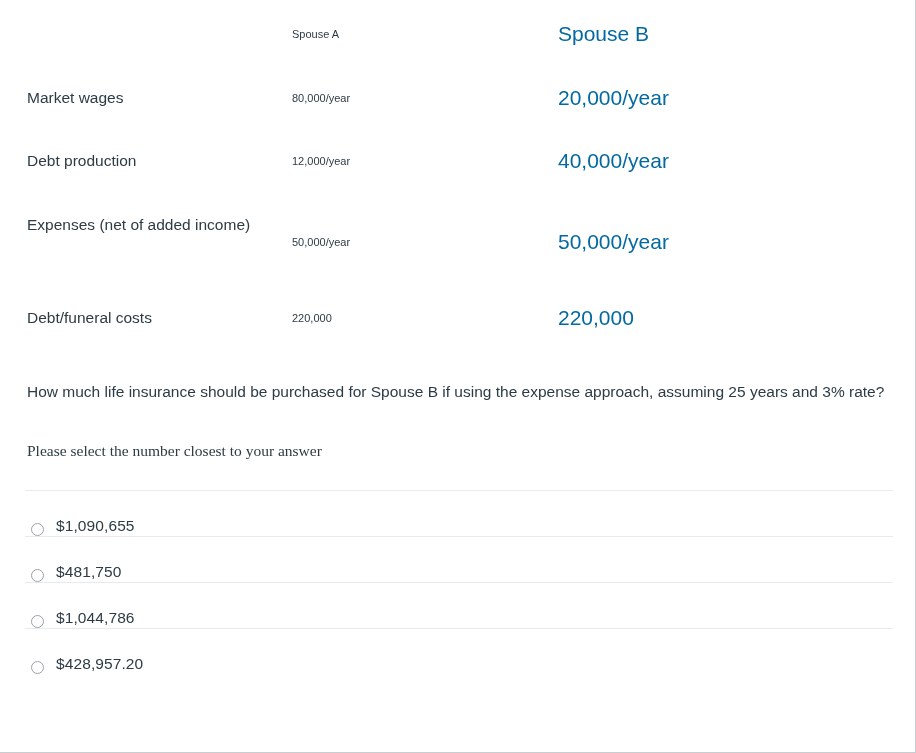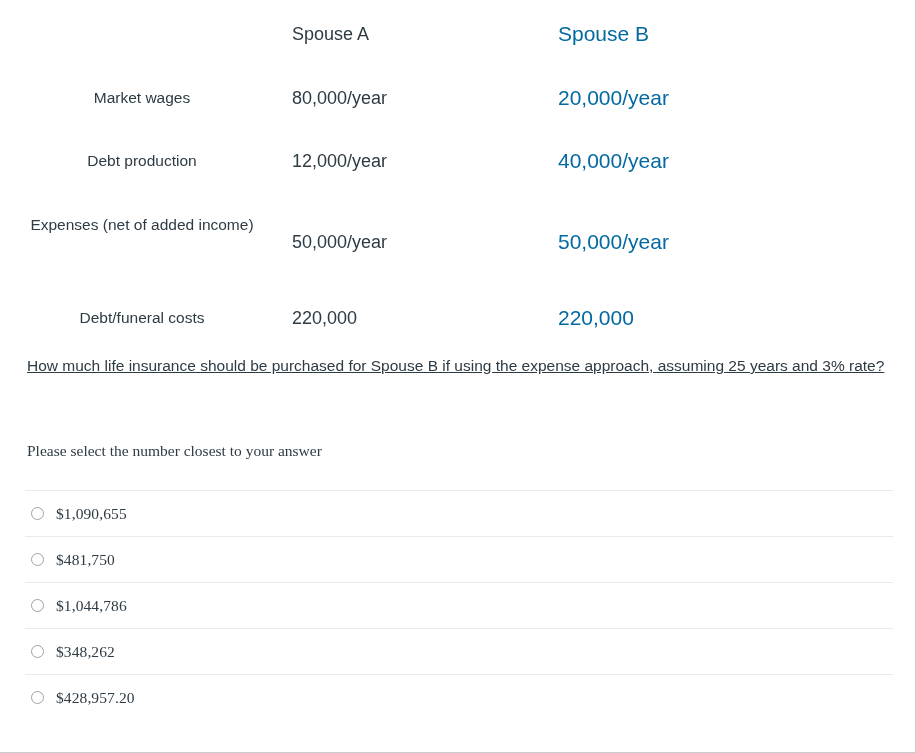--- a/index.html
+++ b/index.html
@@ -40,26 +40,25 @@
     left: 0;
     width: 908px;
   }
   .row .lbl {
     position: absolute;
     left: 27px;
     width: 230px;
     font-size: 15.5px;
     line-height: 28px;
     color: #2d3b45;
-    text-align: center;
   }
   .row .va {
     position: absolute;
     left: 292px;
-    font-size: 18px;
+    font-size: 11px;
     line-height: 28px;
     color: #2d3b45;
     white-space: nowrap;
   }
   .row .vb {
     position: absolute;
     left: 558px;
     font-size: 21px;
     line-height: 28px;
     color: #0369a1;
@@ -85,24 +84,23 @@
     position: absolute;
     left: 25px;
     top: 490px;
     width: 868px;
   }
   .answer-row {
     position: relative;
     height: 46px;
     border-top: 1px solid #e8eaec;
     display: flex;
-    align-items: center;
+    align-items: flex-end;
     box-sizing: border-box;
     background: transparent;
-    font-family: Liberation Serif, serif;
   }
   .answer-row:last-child {
     
   }
   .radio {
     width: 13px;
     height: 13px;
     min-width: 13px;
     border: 1.6px solid #9ba2a8;
     border-radius: 50%;
@@ -155,21 +153,21 @@
       </div>
 
       <div class="row" style="top:304px;">
         <div class="lbl">Debt/funeral costs</div>
         <div class="va">220,000</div>
         <div class="vb">220,000</div>
       </div>
 
     </div>
 
-    <div class="prompt" style="top:352px;text-decoration:underline;">How much life insurance should be purchased for Spouse B if using the expense approach, assuming 25 years and 3% rate?</div>
+    <div class="prompt" style="top:378px;">How much life insurance should be purchased for Spouse B if using the expense approach, assuming 25 years and 3% rate?</div>
 
     <div class="prompt secondary" style="top:437px;">Please select the number closest to your answer</div>
 
   </div>
 
   <div class="answers">
 
     <div class="answer-row">
       <span class="radio"></span>
       <span class="answer-text">$1,090,655</span>
@@ -178,24 +176,20 @@
     <div class="answer-row">
       <span class="radio"></span>
       <span class="answer-text">$481,750</span>
     </div>
 
     <div class="answer-row">
       <span class="radio"></span>
       <span class="answer-text">$1,044,786</span>
     </div>
 
-    <div class="answer-row">
-      <span class="radio"></span>
-      <span class="answer-text">$348,262</span>
-    </div>
 
     <div class="answer-row">
       <span class="radio"></span>
       <span class="answer-text">$428,957.20</span>
     </div>
 
   </div>
 
 </div>
 

